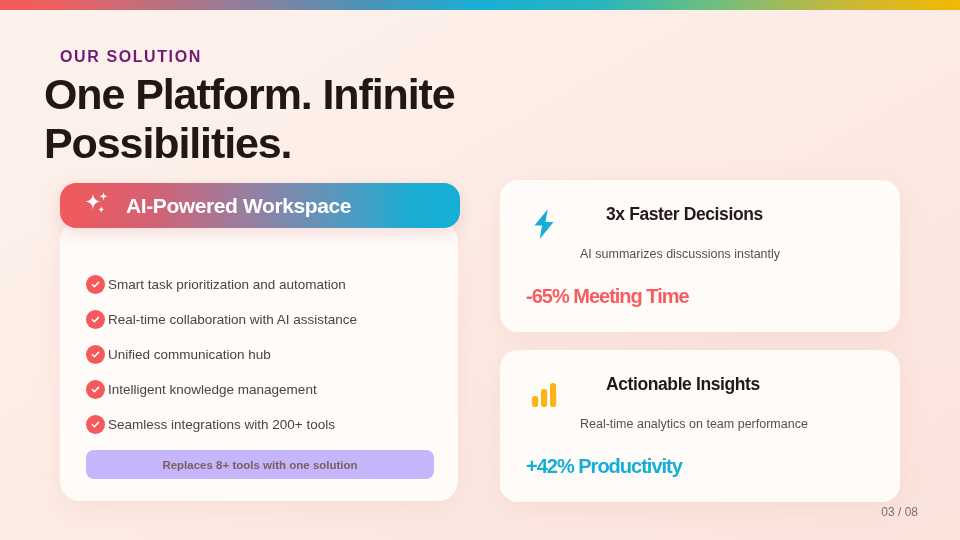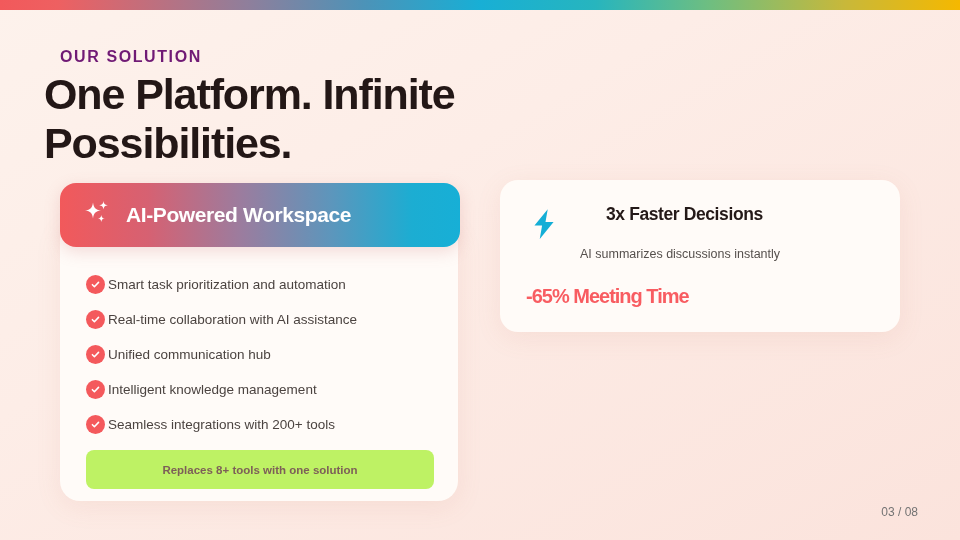--- a/index.html
+++ b/index.html
@@ -29,41 +29,41 @@
     letter-spacing:-1.1px; color:#231716;
   }
 
   
   #left-card {
     position:absolute; left:60px; top:211px; width:398px; height:280px;
     background:#FFFBF8; border-radius:20px;
     box-shadow:0 6px 26px rgba(196,120,100,0.10);
   }
   #ws-banner {
-    position:absolute; left:60px; top:173px; width:400px; height:64px;
+    position:absolute; left:60px; top:173px; width:400px; height:45px;
     border-radius:16px; display:flex; align-items:center; gap:14px;
     padding-left:22px;
     background:linear-gradient(90deg,#F2595B 0%,#D66172 22%,#9C7C9E 45%,#5C96BC 68%,#1CADD2 88%,#17AFD6 100%);
     box-shadow:0 5px 16px rgba(200,110,110,0.22);
   }
   #ws-banner .ws-title {
     font-size:21px; font-weight:bold; color:#fff; letter-spacing:-0.4px;
   }
 
   .feat-list { position:absolute; left:26px; top:46px; width:360px; }
   .feat-row { display:flex; align-items:center; height:35px; gap:3px; }
   .check {
     flex:0 0 auto; width:19px; height:19px; border-radius:50%;
     background:#F4595C; display:flex; align-items:center; justify-content:center;
   }
   .feat-text { font-size:13.5px; color:#4B4340; }
 
   #replaces-badge {
-    position:absolute; left:26px; top:229px; width:348px; height:39px;
-    background:#bef264; border-radius:8px;
+    position:absolute; left:26px; top:229px; width:348px; height:29px;
+    background:#c4b5fd; border-radius:8px;
     display:flex; align-items:center; justify-content:center;
     font-size:11.5px; font-weight:bold; color:#7D5F58;
   }
 
   
   .rcard {
     position:absolute; left:500px; width:400px;
     background:#FFFBF8; border-radius:18px;
     box-shadow:0 6px 26px rgba(196,120,100,0.10);
   }
@@ -163,16 +163,32 @@
         </svg>
       </span>
       <div>
         <div class="rtitle">3x Faster Decisions</div>
         <div class="rsub">AI summarizes discussions instantly</div>
       </div>
     </div>
     <div class="rstat stat-coral">-65% Meeting Time</div>
   </div>
 
+  <div class="rcard" id="rcard-2">
+    <div class="rhead">
+      <span class="ricon">
+        <svg width="32" height="32" viewBox="0 0 32 32">
+          <rect x="4" y="18" width="6.2" height="11" rx="3.1" fill="#FBB316"></rect>
+          <rect x="13" y="11" width="6.2" height="18" rx="3.1" fill="#FBB316"></rect>
+          <rect x="22" y="5" width="6.2" height="24" rx="3.1" fill="#FBB316"></rect>
+        </svg>
+      </span>
+      <div>
+        <div class="rtitle">Actionable Insights</div>
+        <div class="rsub">Real-time analytics on team performance</div>
+      </div>
+    </div>
+    <div class="rstat stat-cyan">+42% Productivity</div>
+  </div>
 
   <div id="page-num">03 / 08</div>
 
 </div>
 
 </body></html>

